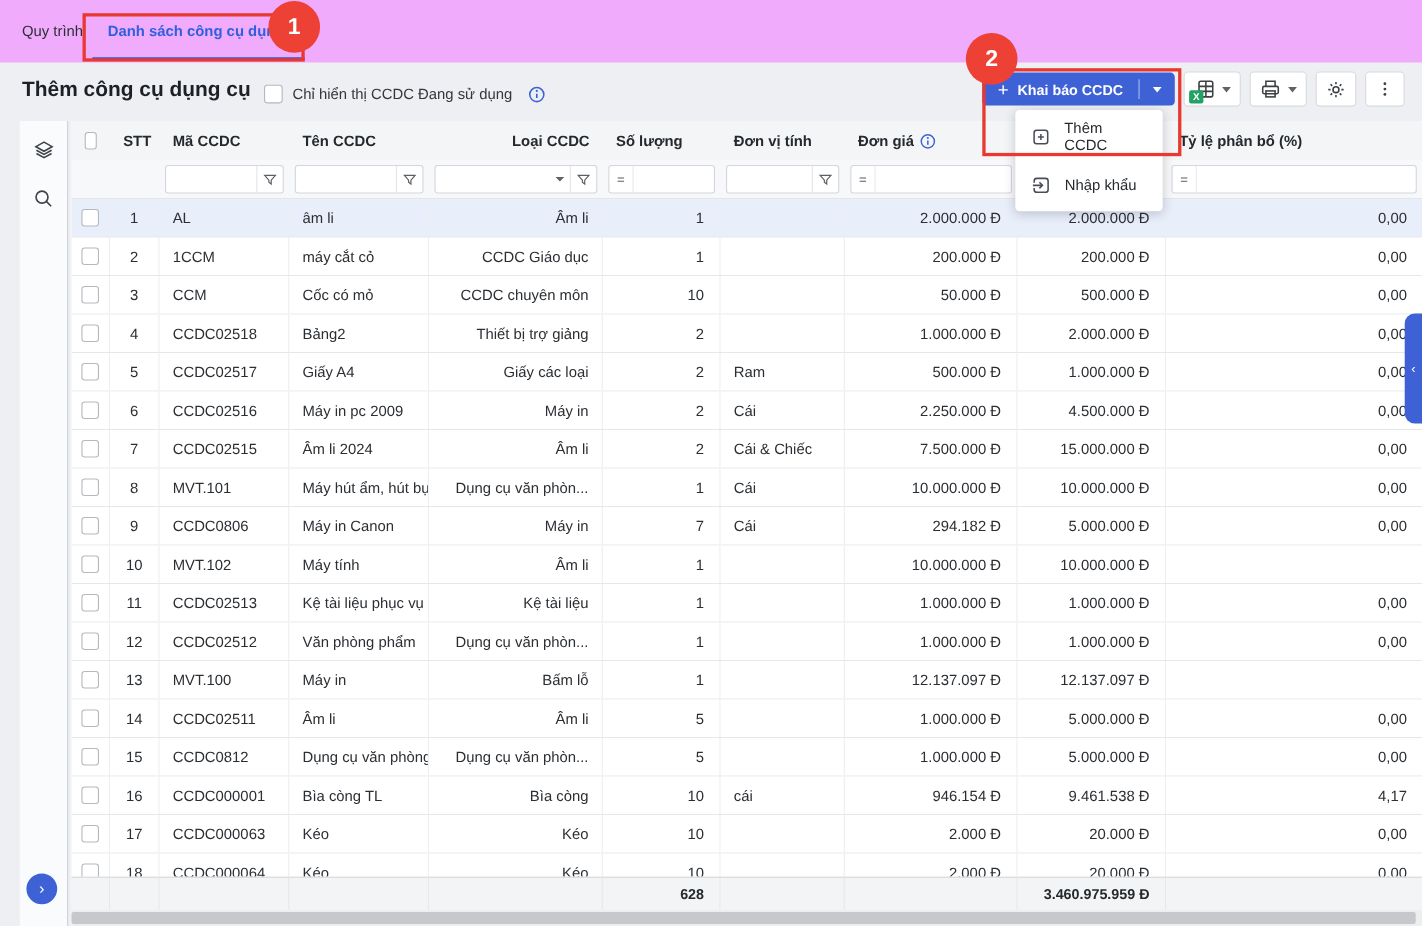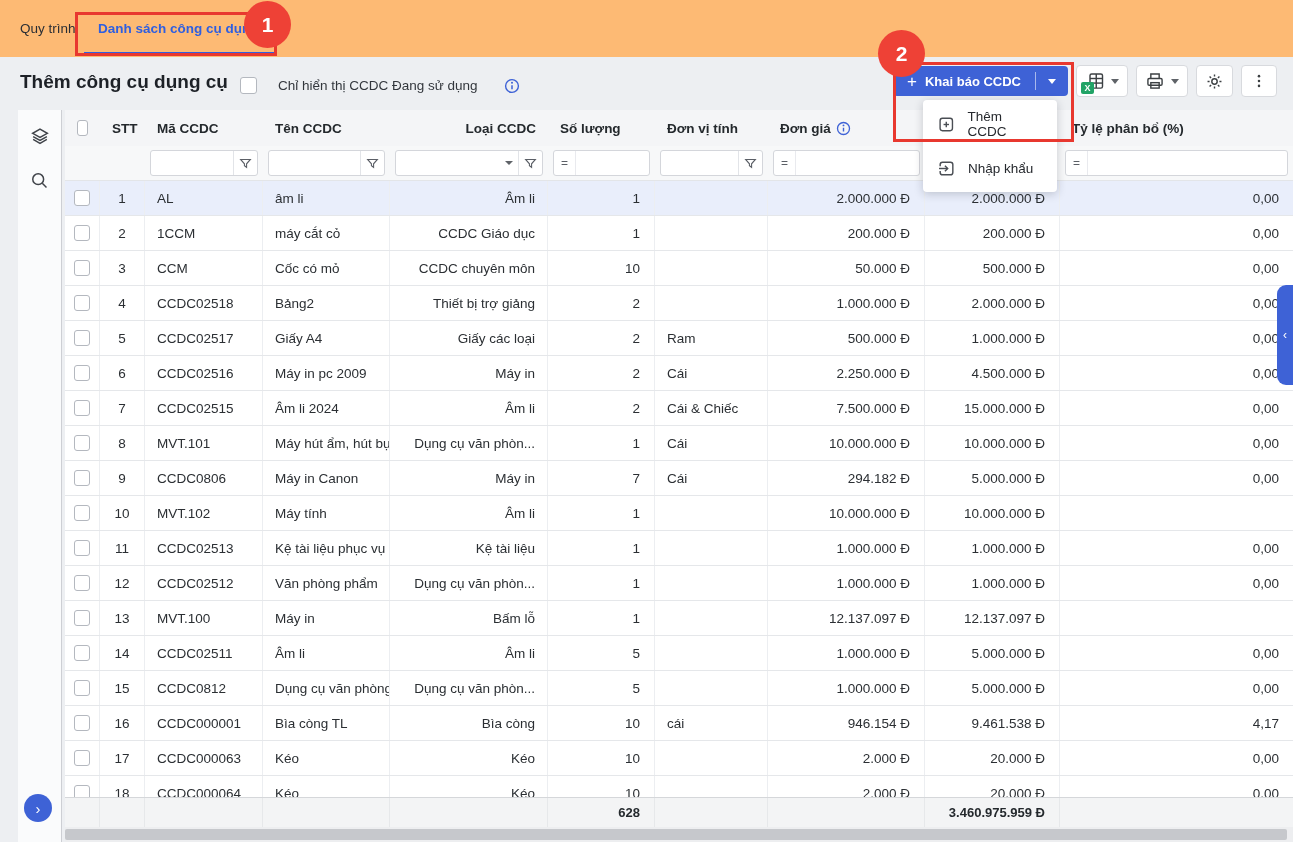--- a/index.html
+++ b/index.html
@@ -1,29 +1,29 @@
 <!DOCTYPE html>
 <html><head>
 <meta charset="utf-8">
 <style>
   * { margin:0; padding:0; box-sizing:border-box; }
   html,body { width:1293px; height:842px; }
   body { font-family:"Liberation Sans", sans-serif; font-size:13px; color:#2b2f35; background:#edeff2; position:relative; overflow:hidden; }
 
   
-  .tabbar { position:absolute; left:0; top:0; width:1293px; height:57px; background:#fdba74; }
+  .tabbar { position:absolute; left:0; top:0; width:1293px; height:57px; background:#f0abfc; }
   .tab { position:absolute; top:0; height:57px; display:flex; align-items:center; font-size:13.5px; cursor:pointer; }
   .tab-quytrinh { left:20px; color:#2a2e34; }
   .tab-active { left:98px; color:#2f5fe0; font-weight:bold; }
   .tab-underline { position:absolute; left:84px; top:52px; width:193px; height:3px; background:#2f5fe0; }
 
   
   .toolbar { position:absolute; left:0; top:57px; width:1293px; height:53px; background:#edeff2; display:flex; align-items:center; }
   .page-title { position:absolute; left:20px; top:71px; font-size:19px; font-weight:bold; color:#1d2127; }
-  .show-using { position:absolute; left:240px; top:77px; display:flex; align-items:center; gap:21px; font-size:13.5px; color:#33373d; }
+  .show-using { position:absolute; left:240px; top:77px; display:flex; align-items:center; gap:9px; font-size:13.5px; color:#33373d; }
   .checkbox { width:17px; height:17px; border:1.5px solid #b4b8bf; border-radius:3px; background:#fff; display:inline-block; }
   .toolbar-right { position:absolute; right:16px; top:64px; display:flex; align-items:center; gap:8px; height:34px; }
   .btn-primary { height:30px; background:#3e62d6; border-radius:4px; color:#fff; display:flex; align-items:center; cursor:pointer; }
   .btn-primary .main { display:flex; align-items:center; gap:8px; padding:0 14px; font-weight:bold; font-size:13px; }
   .btn-primary .plus { font-size:17px; font-weight:normal; line-height:1; }
   .btn-primary .split { width:1px; height:18px; background:rgba(255,255,255,.55); }
   .btn-primary .caretpart { padding:0 12px; display:flex; align-items:center; }
   .wbtn { height:32px; background:#fff; border:1px solid #d8dade; border-radius:4px; display:flex; align-items:center; justify-content:center; gap:6px; padding:0 8px; cursor:pointer; }
   .caret { width:0; height:0; border-left:4.5px solid transparent; border-right:4.5px solid transparent; border-top:5px solid #5f6368; }
   .caret.white { border-top-color:#ffffff; }

